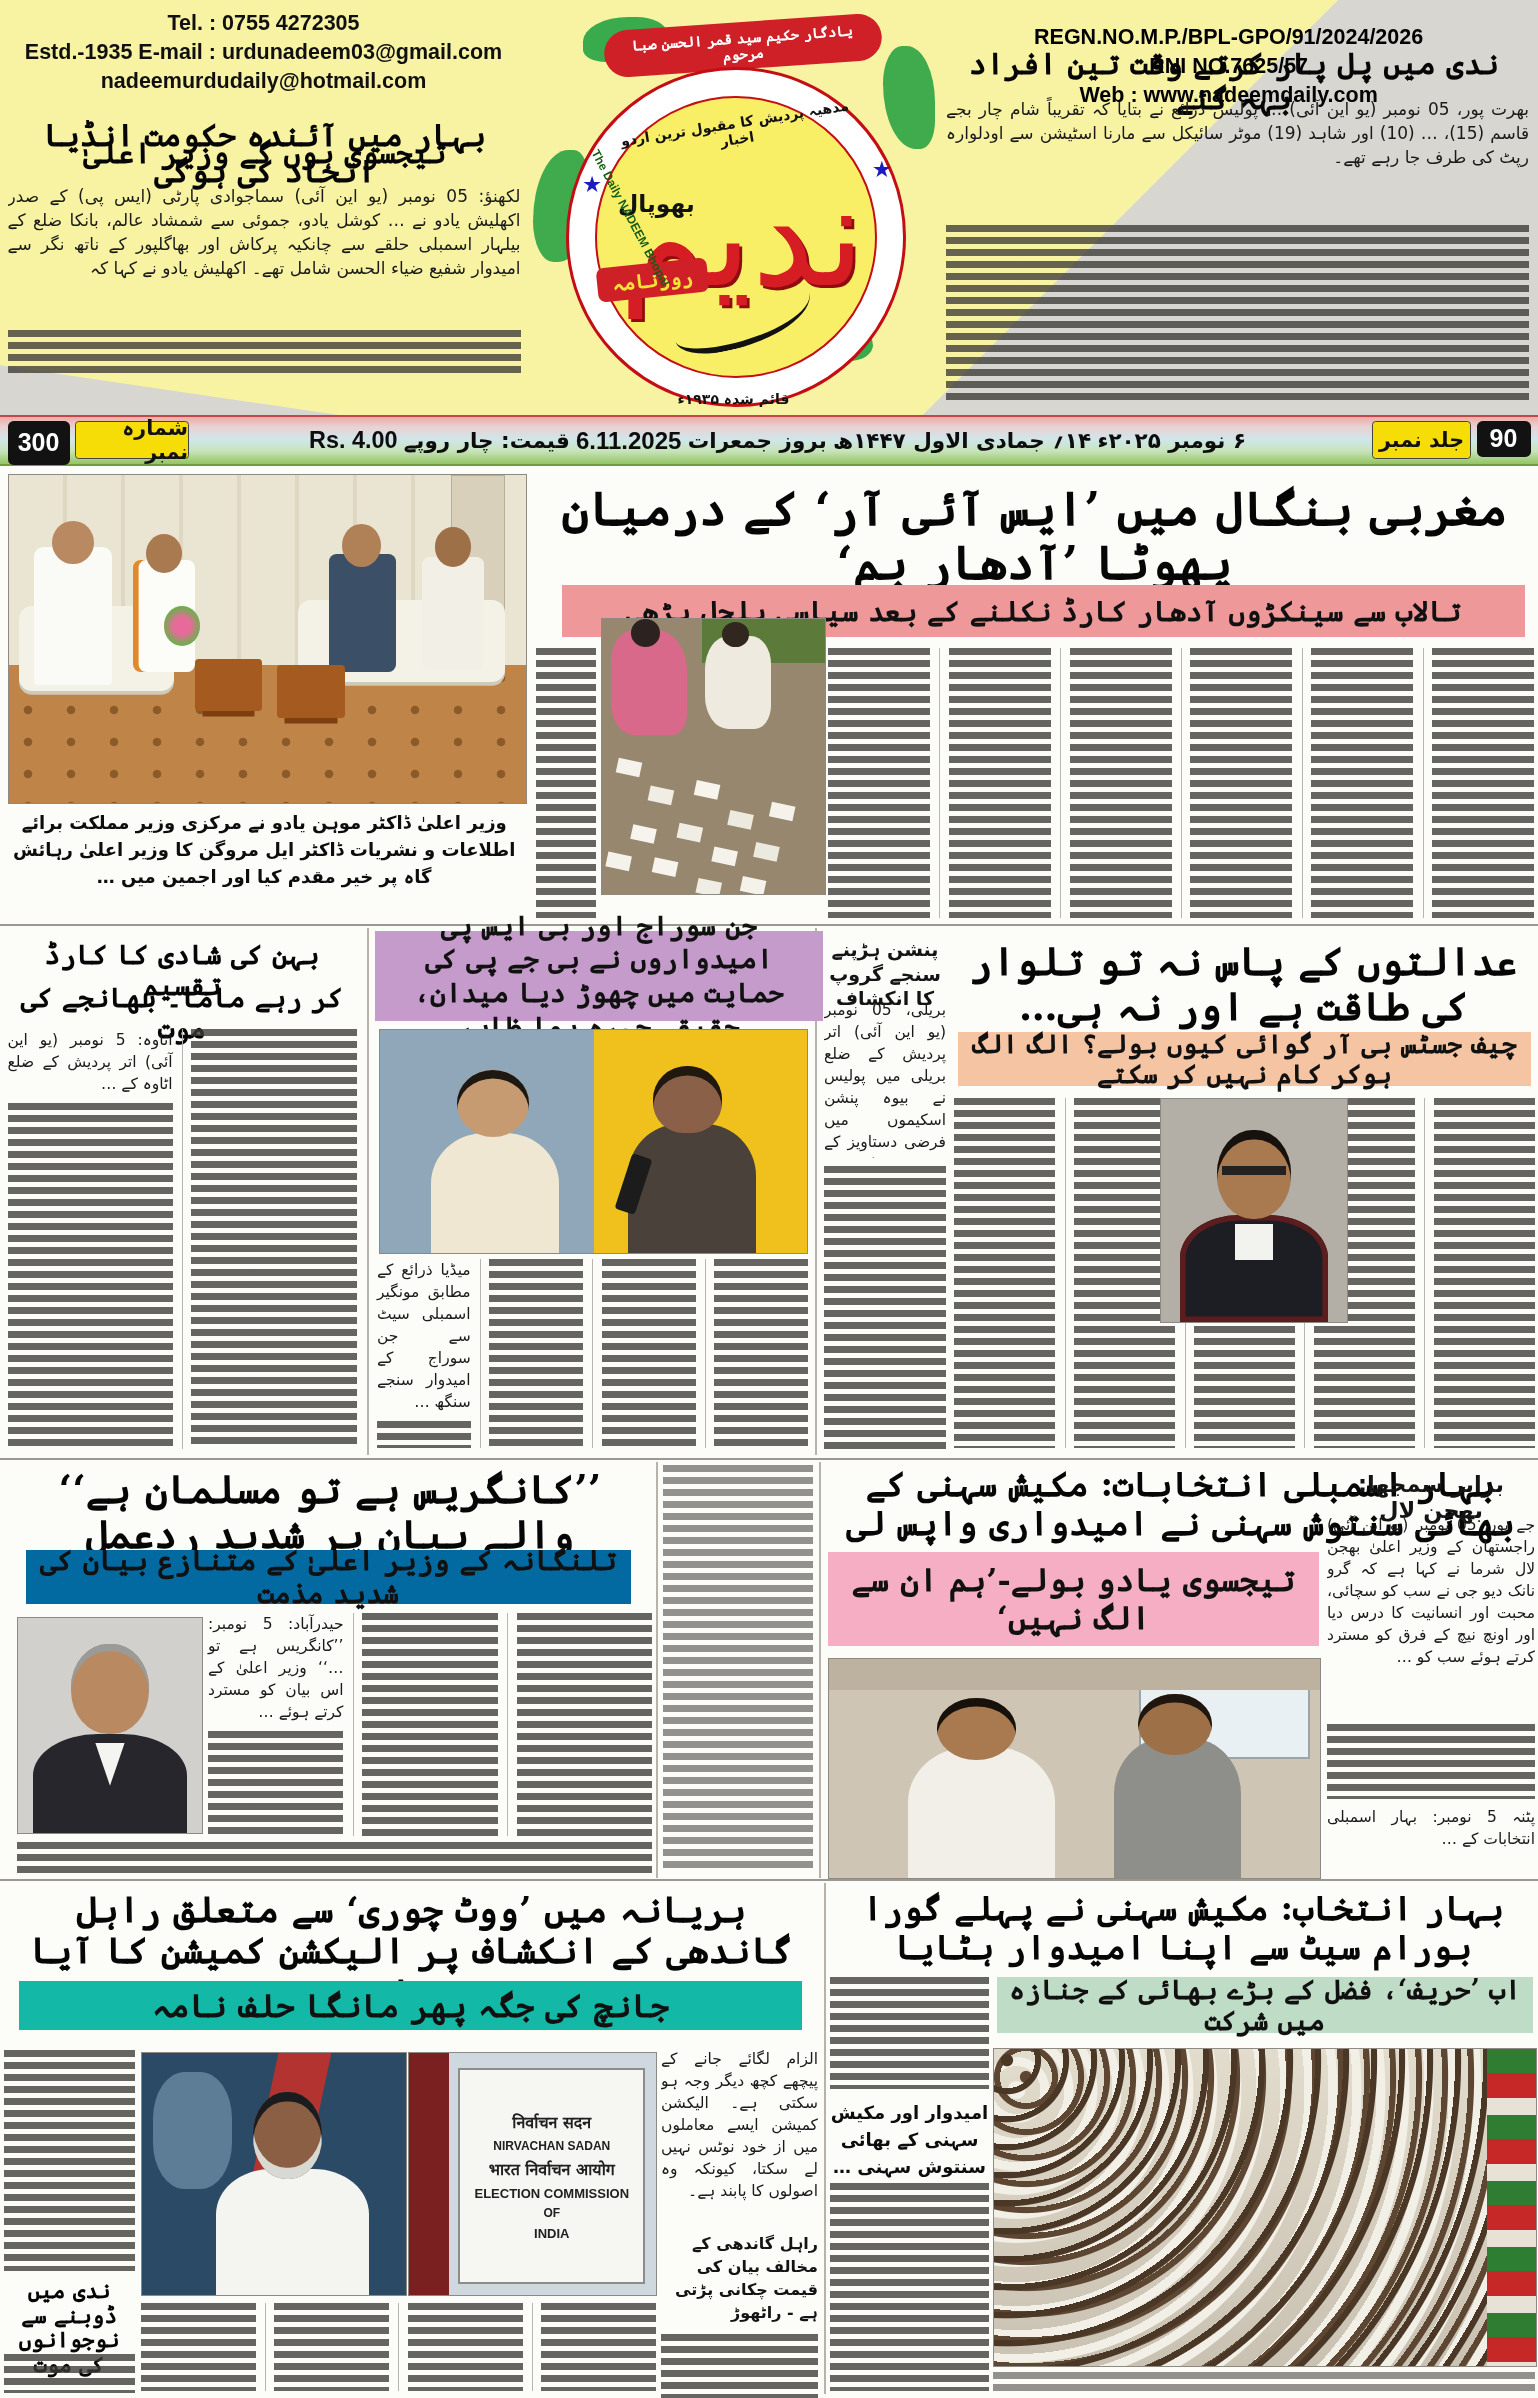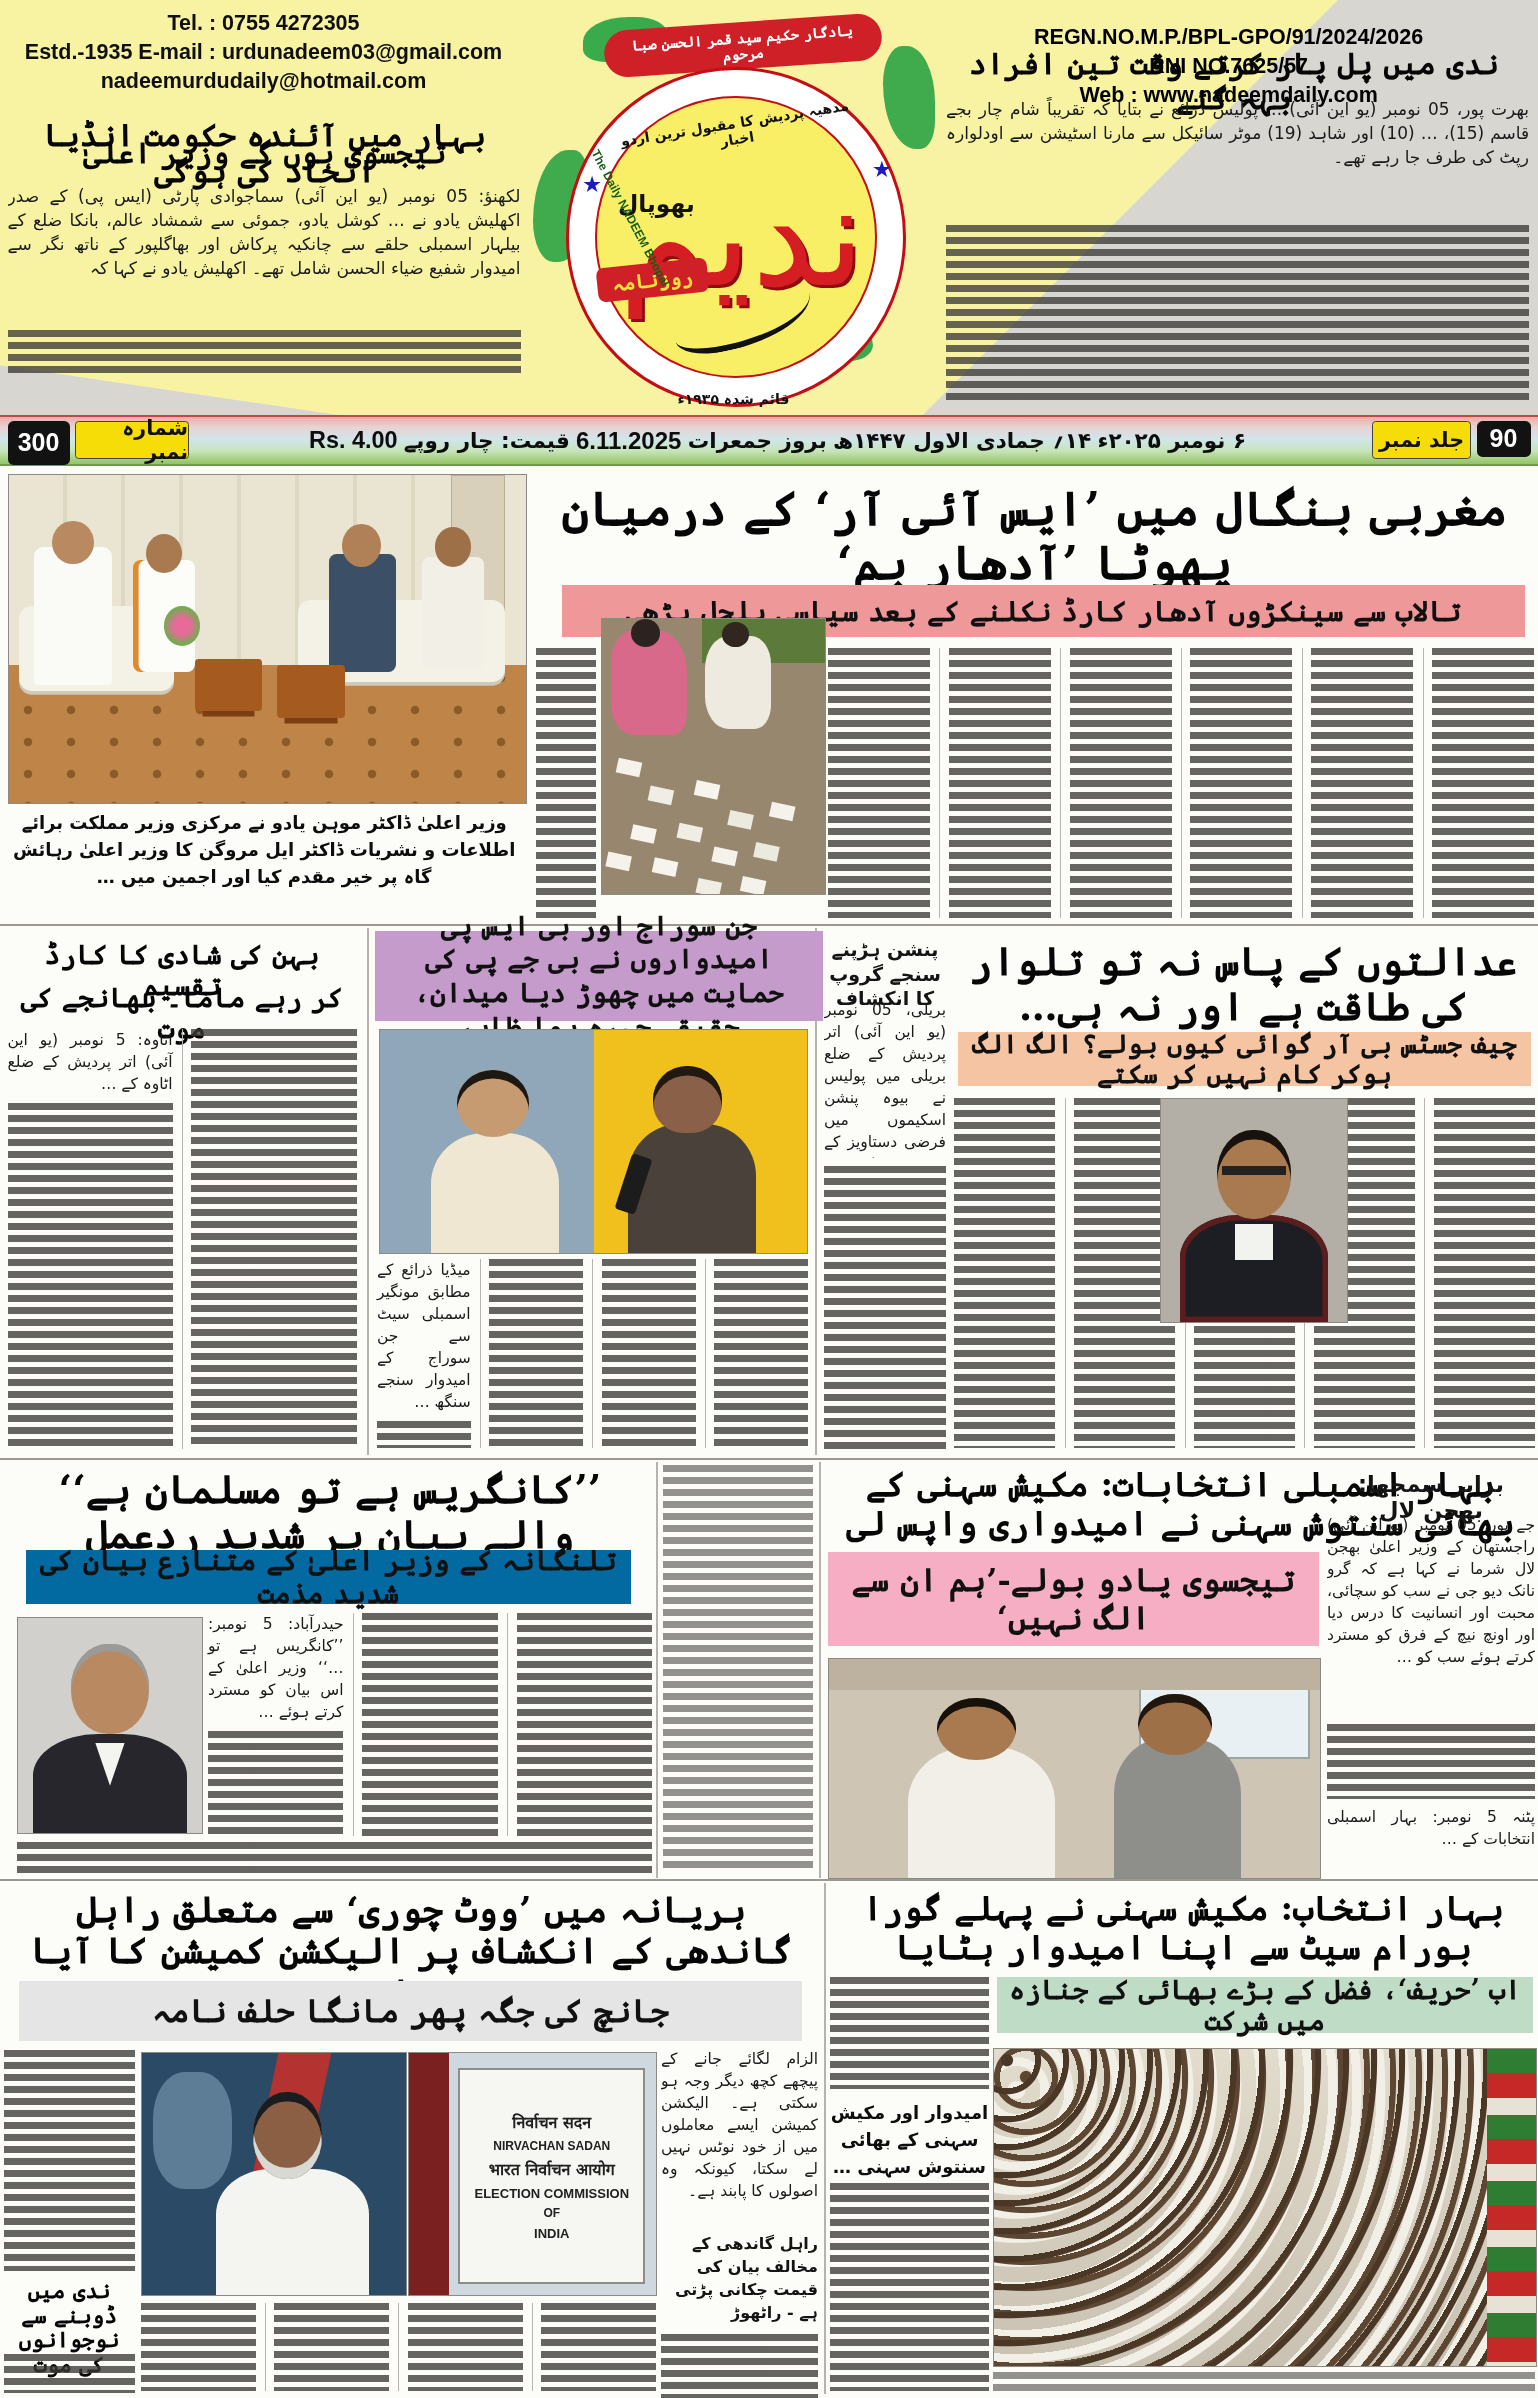--- a/index.html
+++ b/index.html
@@ -258,21 +258,21 @@
     <div class="abs" style="left:58%;top:36%;width:26%;height:64%;background:#8e8e8a;border-radius:40% 40% 0 0;"></div>
     <div class="abs" style="left:63%;top:16%;width:15%;height:28%;background:#9e7048;border-radius:50%;box-shadow:inset 0 8.4px 0 #1e160f;"></div>
     <div class="abs" style="left:16%;top:40%;width:30%;height:60%;background:#f2efe8;border-radius:42% 42% 0 0;"></div>
     <div class="abs" style="left:22%;top:18%;width:16%;height:28%;background:#a97950;border-radius:50%;box-shadow:inset 0 8.4px 0 #17110b;"></div>
   </div>
 
   <div class="hr" style="left:0;top:1879px;width:1538px;"></div>
   <div class="vr" style="left:824px;top:1883px;height:511px;"></div>
 
   <div class="abs hl" style="left:7.5px;top:1889px;width:808px;font-size:36px;">ہریانہ میں ’ووٹ چوری‘ سے متعلق راہل گاندھی کے انکشاف پر الیکشن کمیشن کا آیا جواب</div>
-  <div class="abs box" style="left:19px;top:1981px;width:783px;height:60px;background:#e5e5e5;font-size:32px;">جانچ کی جگہ پھر مانگا حلف نامہ</div>
+  <div class="abs box" style="left:19px;top:1981px;width:783px;height:49px;background:#14b8a6;font-size:32px;">جانچ کی جگہ پھر مانگا حلف نامہ</div>
 
   <div class="abs sim" style="left:3.7px;top:2050px;width:131px;height:221px;"></div>
   <div class="abs hl" style="left:3.7px;top:2279px;width:131px;font-size:21.5px;">ندی میں ڈوبنے سے نوجوانوں کی موت</div>
   <div class="abs sim" style="left:3.7px;top:2354px;width:131px;height:39px;"></div>
 
   <div class="photo" style="left:141px;top:2052px;width:264px;height:242px;">
     <div class="abs" style="left:0;top:0;width:100%;height:100%;background:#2b4a66;"></div>
     <div class="abs" style="left:46%;top:0;width:20%;height:60%;background:#b23330;transform:skewX(-12deg);"></div>
     <div class="abs" style="left:4%;top:8%;width:30%;height:48%;background:#5d7d97;border-radius:40%;"></div>
     <div class="abs" style="left:28%;top:48%;width:58%;height:52%;background:#f4f4f0;border-radius:36% 36% 0 0;"></div>

